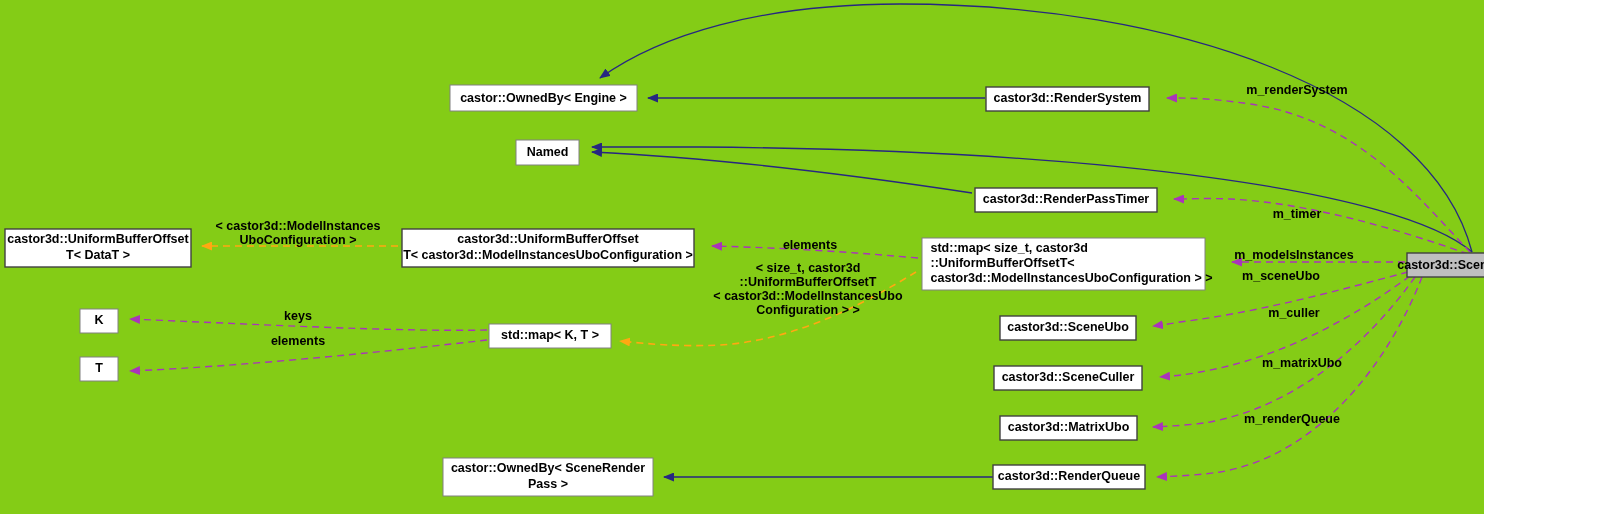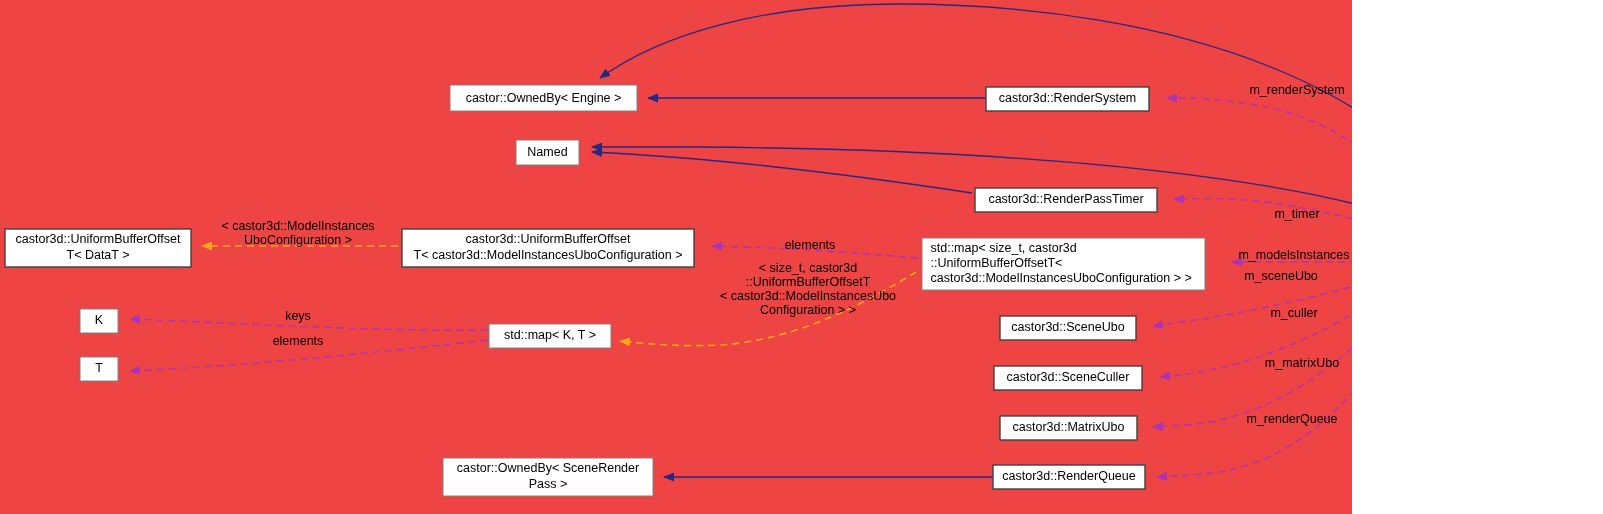--- a/index.html
+++ b/index.html
@@ -2,25 +2,26 @@
 <html><head>
 <meta charset="utf-8">
 <style>
   html, body {
     margin: 0;
     padding: 0;
     background: #ffffff;
   }
   #diagram-root {
     position: relative;
-    width: 1352px;
+    width: 1484px;
     height: 514px;
-    background: #ef4444;
+    background: #84cc16;
     font-family: "Liberation Sans", sans-serif;
     overflow: hidden;
+    font-weight: bold;
   }
   svg#graph {
     position: absolute;
     top: 0; left: 0;
     width: 1603px;
     height: 514px;
     display: block;
   }
   .node-box {
     fill: #ffffff;

